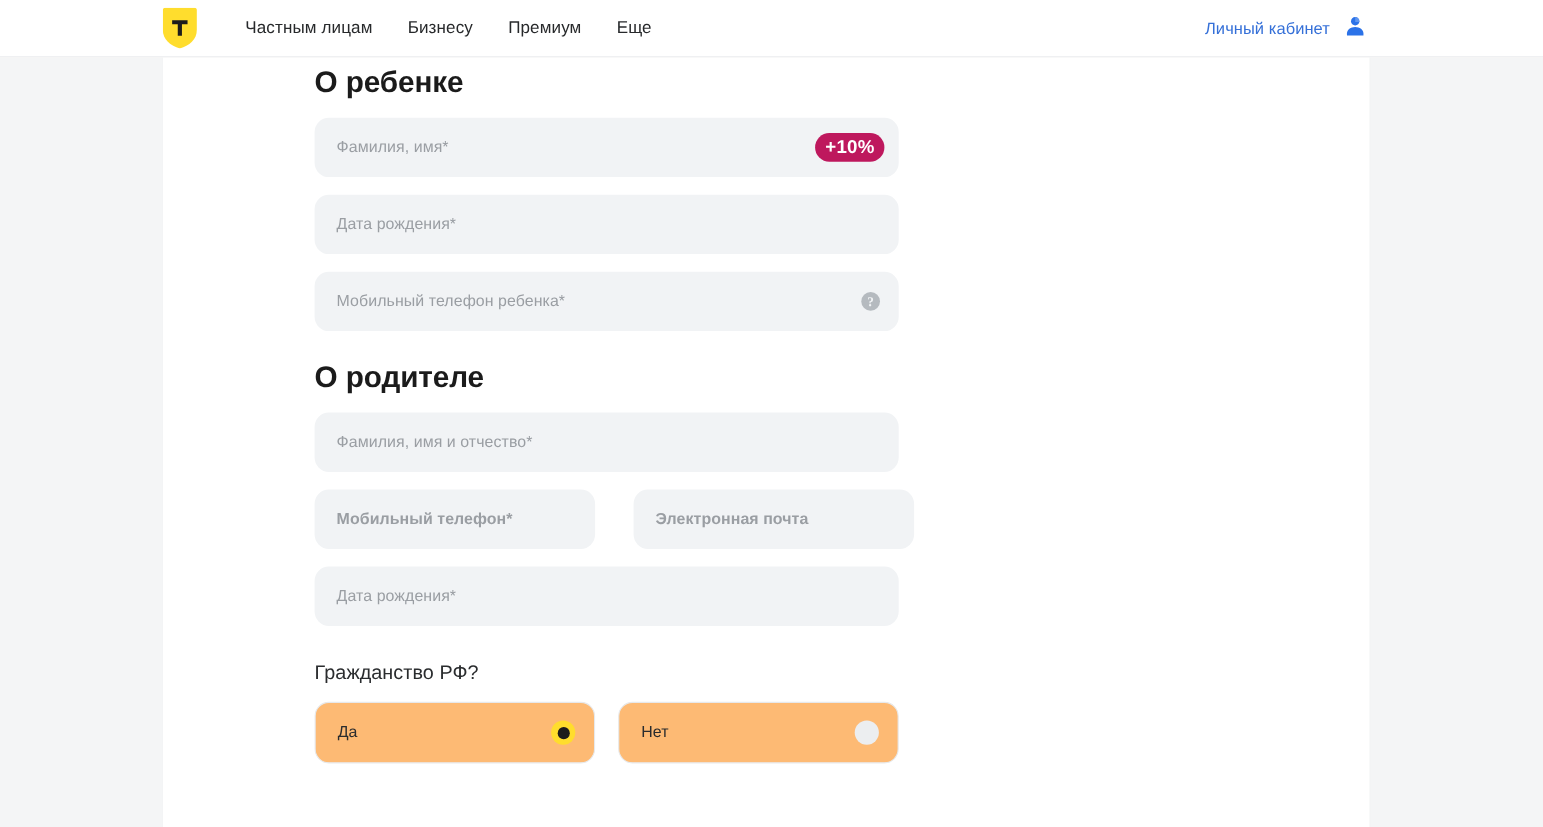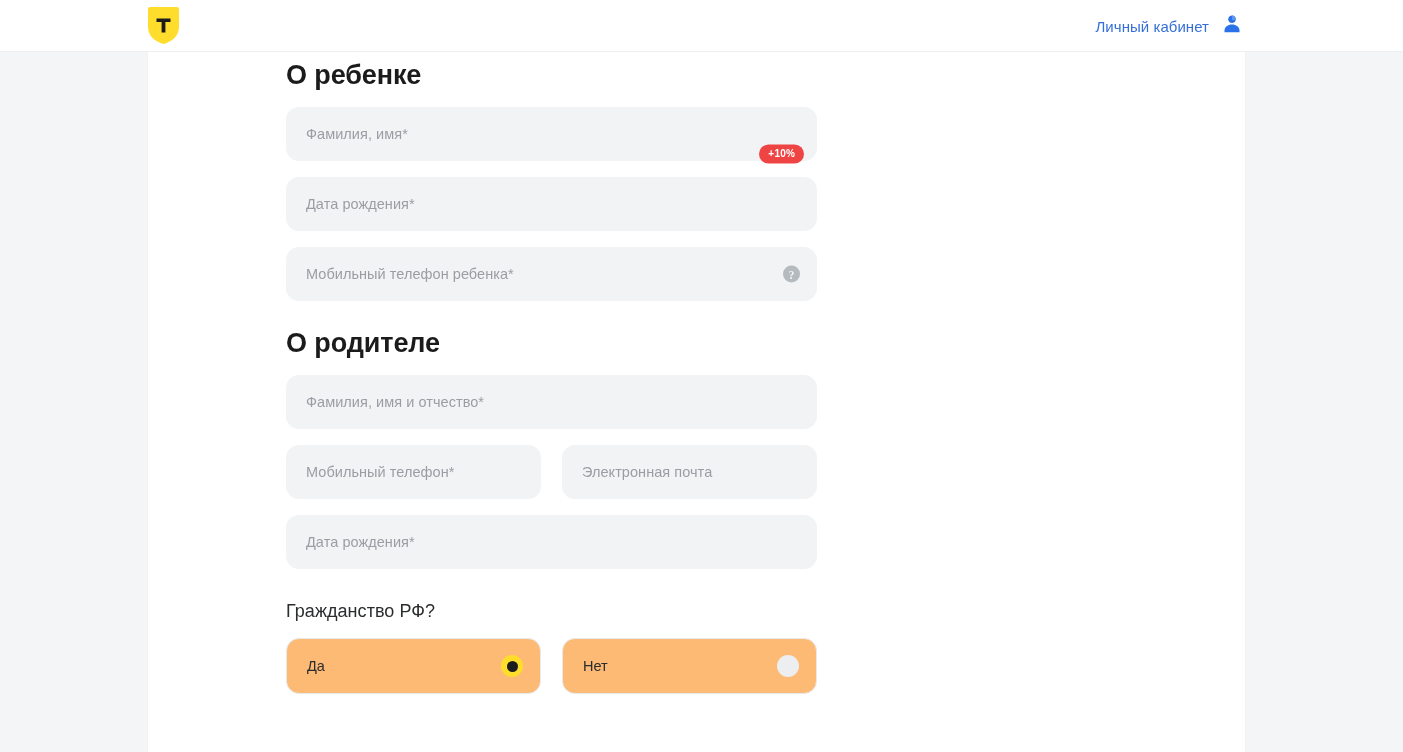--- a/index.html
+++ b/index.html
@@ -131,39 +131,39 @@
 
   .field-placeholder {
     font-size: 14.5px;
     color: #9a9ea3;
     letter-spacing: 0.05px;
     line-height: 1;
   }
 
   .row {
     display: flex;
-    gap: 21px;
+    gap: 35px;
+    font-weight: bold;
   }
   .row .field { margin-top: 16px; }
 
   
   .badge {
     position: absolute;
     right: 13px;
     top: 50%;
     transform: translateY(-50%);
-    background: #ef4444;
+    background: #be185d;
     color: #ffffff;
-    font-size: 10px;
+    font-size: 17px;
     font-weight: bold;
     letter-spacing: 0.2px;
     border-radius: 20px;
     padding: 4px 9px 5px;
     line-height: 1;
-    margin-top: 20px;
   }
 
   
   .help-icon {
     position: absolute;
     right: 17px;
     top: 50%;
     transform: translateY(-50%);
     width: 17px;
     height: 17px;
@@ -244,20 +244,26 @@
 
 <div class="header">
 
   <div class="logo">
     <svg width="31" height="37" viewBox="0 0 31 37" xmlns="http://www.w3.org/2000/svg">
       <path d="M0 2 C0 0.9 0.9 0 2 0 L29 0 C30.1 0 31 0.9 31 2 L31 20 C31 29 24 34.5 15.5 37 C7 34.5 0 29 0 20 Z" fill="#ffdd2d"></path>
       <path d="M8.5 11.5 L22.5 11.5 L22.5 15 L17.4 15 L17.4 25.5 L13.6 25.5 L13.6 15 L8.5 15 Z" fill="#1c1c1c"></path>
     </svg>
   </div>
 
+  <nav class="nav">
+    <span class="nav-item">Частным лицам</span>
+    <span class="nav-item">Бизнесу</span>
+    <span class="nav-item">Премиум</span>
+    <span class="nav-item">Еще</span>
+  </nav>
 
   <div class="account">
     <span class="account-label">Личный кабинет</span>
     <span>
       <svg width="22" height="22" viewBox="0 0 22 22" xmlns="http://www.w3.org/2000/svg">
         <path d="M11 2.5 C13.1 2.5 14.8 4.2 14.8 6.3 C14.8 8.4 13.1 10.1 11 10.1 C8.9 10.1 7.2 8.4 7.2 6.3 C7.2 4.2 8.9 2.5 11 2.5 Z" fill="#2b72e8"></path>
         <path d="M11 11.6 C15.1 11.6 18.5 14.2 18.5 17.4 L18.5 19.3 L3.5 19.3 L3.5 17.4 C3.5 14.2 6.9 11.6 11 11.6 Z" fill="#2b72e8"></path>
         <path d="M11 2.5 C13.1 2.5 14.8 4.2 14.8 6.3 L14.8 6.9 L11 6.9 Z" fill="#5e96f0"></path>
       </svg>
     </span>

